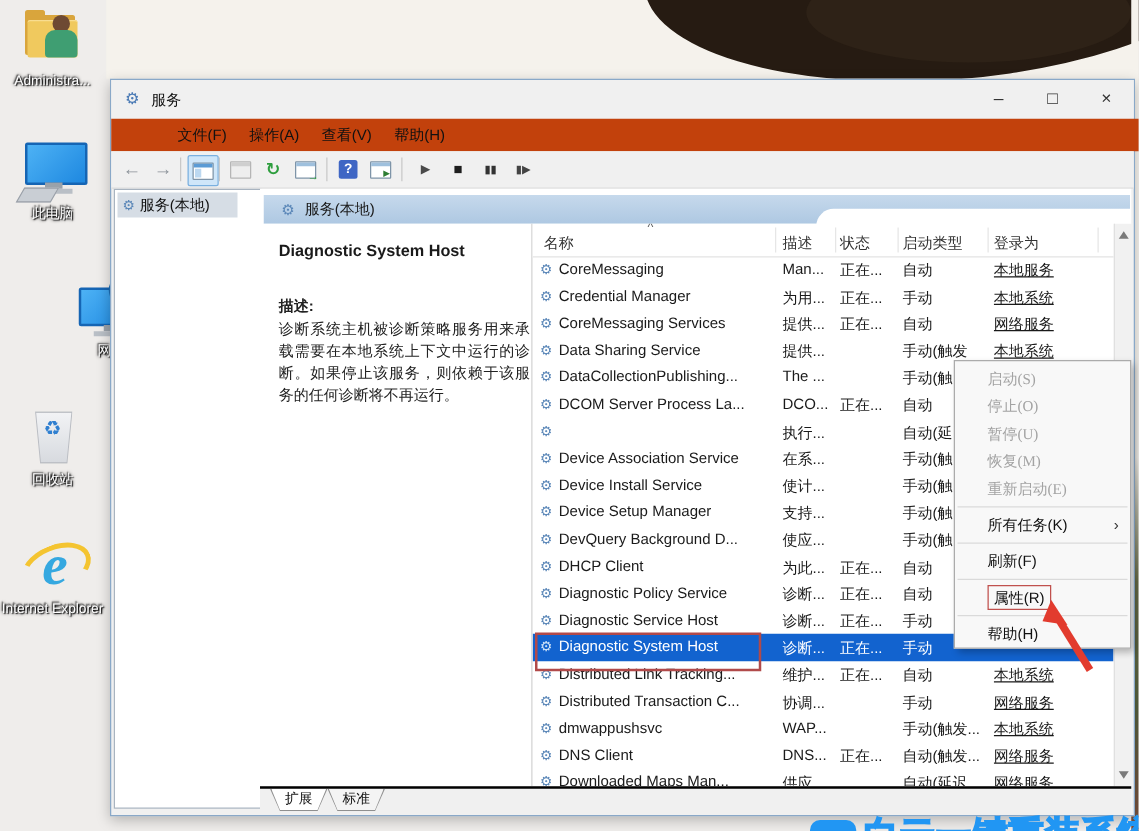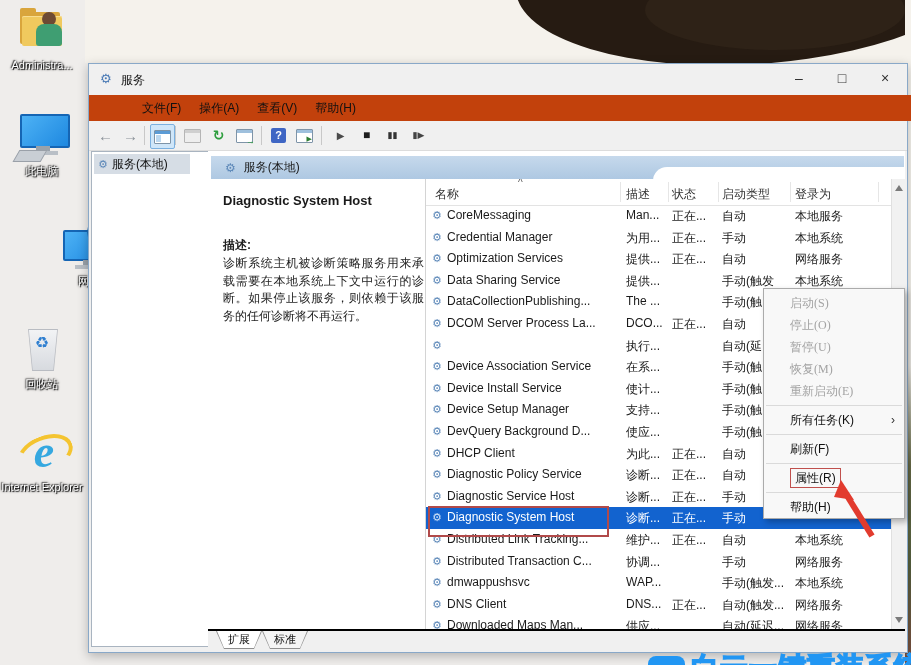--- a/index.html
+++ b/index.html
@@ -89,21 +89,21 @@
   .hsep{position:absolute;top:3px;width:1px;height:20px;background:#e6e6e6;}
   .sortcaret{position:absolute;left:92px;top:-2px;font-size:10px;color:#555;}
   .lrows{position:absolute;left:0;top:26px;width:465px;height:424px;overflow:hidden;}
   .lrow{position:absolute;left:0;width:465px;height:21.6px;}
   .lrow span{position:absolute;top:3px;font-size:12px;color:#1a1a1a;white-space:nowrap;overflow:hidden;}
   .lrow .gear{left:6px;top:4px;font-size:11px;color:#5b87b8;}
   .lrow .c-name{left:21px;width:176px;}
   .lrow .c-desc{left:200px;width:45px;}
   .lrow .c-status{left:246px;width:48px;}
   .lrow .c-startup{left:296px;width:72px;}
-  .lrow .c-logon{left:369px;width:92px;}
+  .lrow .c-logon{left:369px;width:92px;text-decoration:underline;}
   .lrow.sel{background:#1263cf;}
   .lrow.sel span{color:#fff;}
   .lrow.sel .gear{color:#cfe2f7;}
   
   .vscroll{position:absolute;left:683px;top:28px;width:14px;height:450px;background:#f1f1f1;border-left:1px solid #e0e0e0;}
   .sarrow{position:absolute;left:3px;width:0;height:0;border-left:4px solid transparent;border-right:4px solid transparent;}
   .sarrow.up{top:6px;border-bottom:6px solid #7a7a7a;}
   .sarrow.dn{bottom:6px;border-top:6px solid #7a7a7a;}
   
   .tabsbar{position:absolute;left:119px;top:565px;width:697px;height:20px;background:#f0f0f0;border-top:2px solid #000000;}
@@ -283,21 +283,21 @@
             <div class="lrow" style="top: 21.6px;">
               <span class="gear">⚙</span>
               <span class="c-name">Credential Manager</span>
               <span class="c-desc">为用...</span>
               <span class="c-status">正在...</span>
               <span class="c-startup">手动</span>
               <span class="c-logon">本地系统</span>
             </div>
             <div class="lrow" style="top: 43.2px;">
               <span class="gear">⚙</span>
-              <span class="c-name">Optimization Services</span>
+              <span class="c-name">CoreMessaging Services</span>
               <span class="c-desc">提供...</span>
               <span class="c-status">正在...</span>
               <span class="c-startup">自动</span>
               <span class="c-logon">网络服务</span>
             </div>
             <div class="lrow" style="top: 64.8px;">
               <span class="gear">⚙</span>
               <span class="c-name">Data Sharing Service</span>
               <span class="c-desc">提供...</span>
               <span class="c-status"></span>

